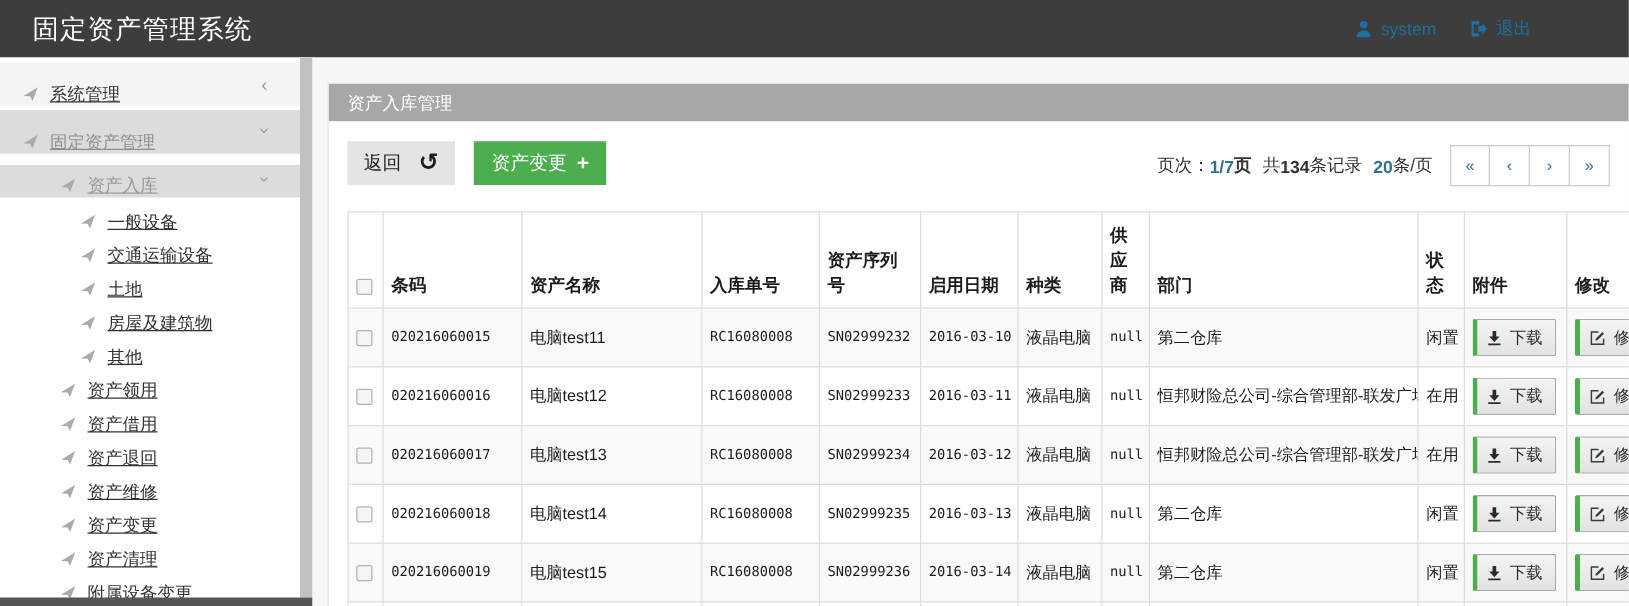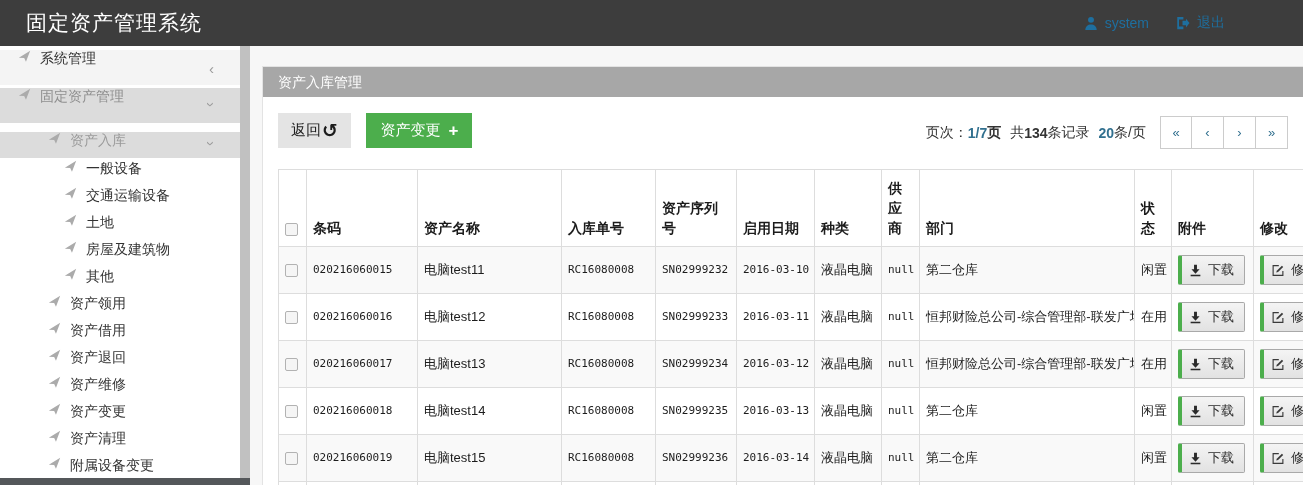--- a/index.html
+++ b/index.html
@@ -11,22 +11,22 @@
   .topbar-title { position:absolute; left:26px; top:0; height:46px; line-height:46px;
     color:#ffffff; font-size:21px; letter-spacing:1px; font-family:"DejaVu Serif","Liberation Serif",serif; }
   .topbar-right { position:absolute; right:78px; top:0; height:46px; display:flex;
     align-items:center; gap:26px; }
   .topbar-link { display:flex; align-items:center; gap:7px; color:#1e6f9f; font-size:14px; cursor:pointer; }
   .topbar-link svg { display:block; }
 
   
   .sidebar { position:absolute; left:0; top:46px; width:250px; height:439px; background:#ffffff; }
   .sb-items { position:absolute; left:0; top:4px; width:240px; }
-  .sb-item { position:relative; display:flex; align-items:flex-start; font-size:14px; color:#333;
-    cursor:pointer; }
+  .sb-item { position:relative; display:flex; align-items:flex-end; font-size:14px; color:#333;
+    cursor:pointer;text-decoration:underline; }
   .sb-item .dart { flex:0 0 auto; margin-right:9px; display:inline-block; }
   .sb-lv1 { height:35px; padding-left:18px; background:#f4f4f4; margin-bottom:3px; }
   .sb-lv1.gray { background:#dcdcdc; color:#8f8f8f; margin-bottom:9px; }
   .sb-lv2 { height:27px; padding-left:48px; }
   .sb-lv2.gray { background:#dcdcdc; color:#9a9a9a; height:26px; margin-bottom:2px; }
   .sb-lv3 { height:27px; padding-left:64px; }
   .sb-chevron { position:absolute; right:26px; top:50%; transform:translateY(-50%);
     color:#9a9a9a; font-size:15px; line-height:1; }
   .sb-chevron.down { transform:translateY(-60%) rotate(90deg); }
   .sb-scrolltrack { position:absolute; right:0; top:0; width:10px; height:432px; background:#f1f1f1; }
@@ -34,21 +34,21 @@
   .sb-footer { position:absolute; left:0; bottom:0; width:250px; height:7px; background:#54575a; }
 
   
   .main { position:absolute; left:250px; top:46px; width:1233px; height:439px; background:#f7f7f7; }
   .panel { position:absolute; left:12px; top:20px; width:1041px; height:419px; background:#fff;
     border:1px solid #e3e3e3; border-right:none; border-bottom:none; overflow:hidden; }
   .panel-header { height:30px; line-height:30px; background:#a7a7a7; color:#ffffff;
     font-size:14px; padding-left:15px; }
   .panel-body { position:relative; padding:16px 15px 0 15px; }
 
-  .btn-back { display:inline-flex; align-items:center; gap:1px; height:35px; padding:0 13px;
+  .btn-back { display:inline-flex; align-items:center; gap:14px; height:35px; padding:0 13px;
     background:#e4e4e4; border:none; color:#1c1c1c; font-size:15px; cursor:pointer;
     font-family:inherit; }
   .btn-back .rot { font-size:19px; font-weight:bold; line-height:1; }
   .btn-add { display:inline-flex; align-items:center; gap:8px; height:35px; padding:0 14px;
     margin-left:11px; background:#4cae4c; border:none; color:#fff; font-size:15px; cursor:pointer;
     font-family:inherit; }
   .btn-add .plus { font-size:17px; font-weight:bold; line-height:1; }
 
   .pagination { position:absolute; right:15px; top:18px; height:35px; display:flex;
     align-items:center; font-size:14px; color:#333; }

